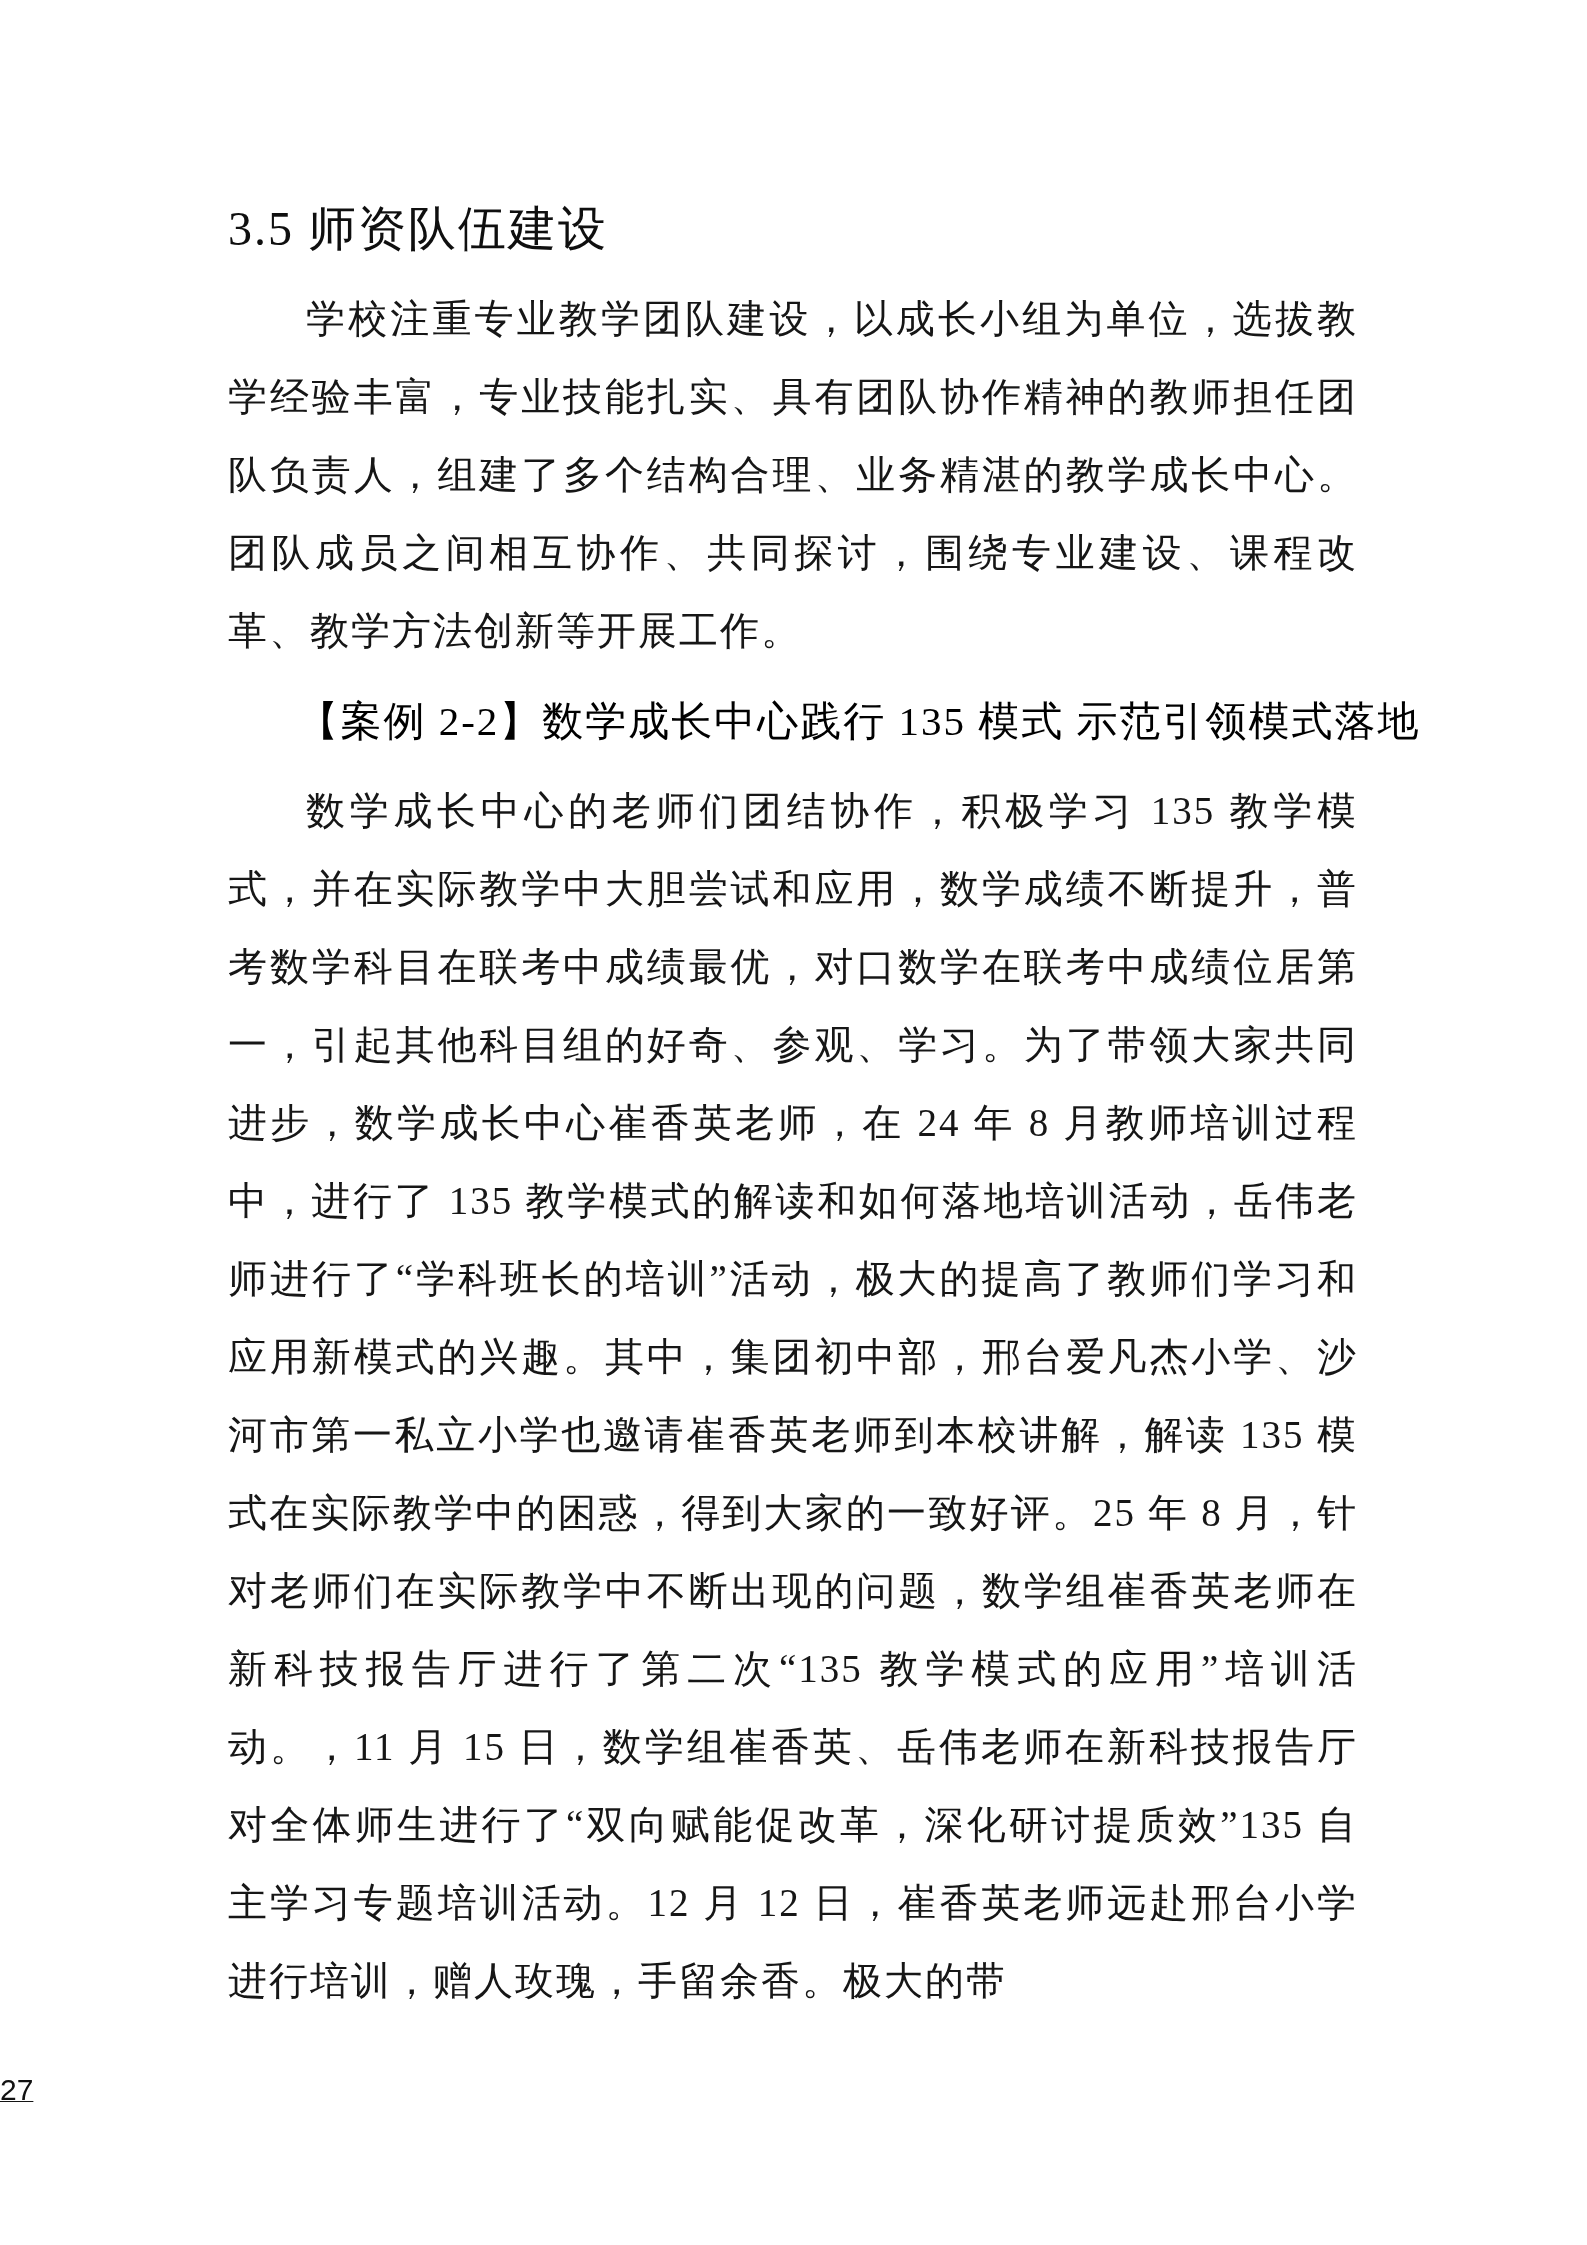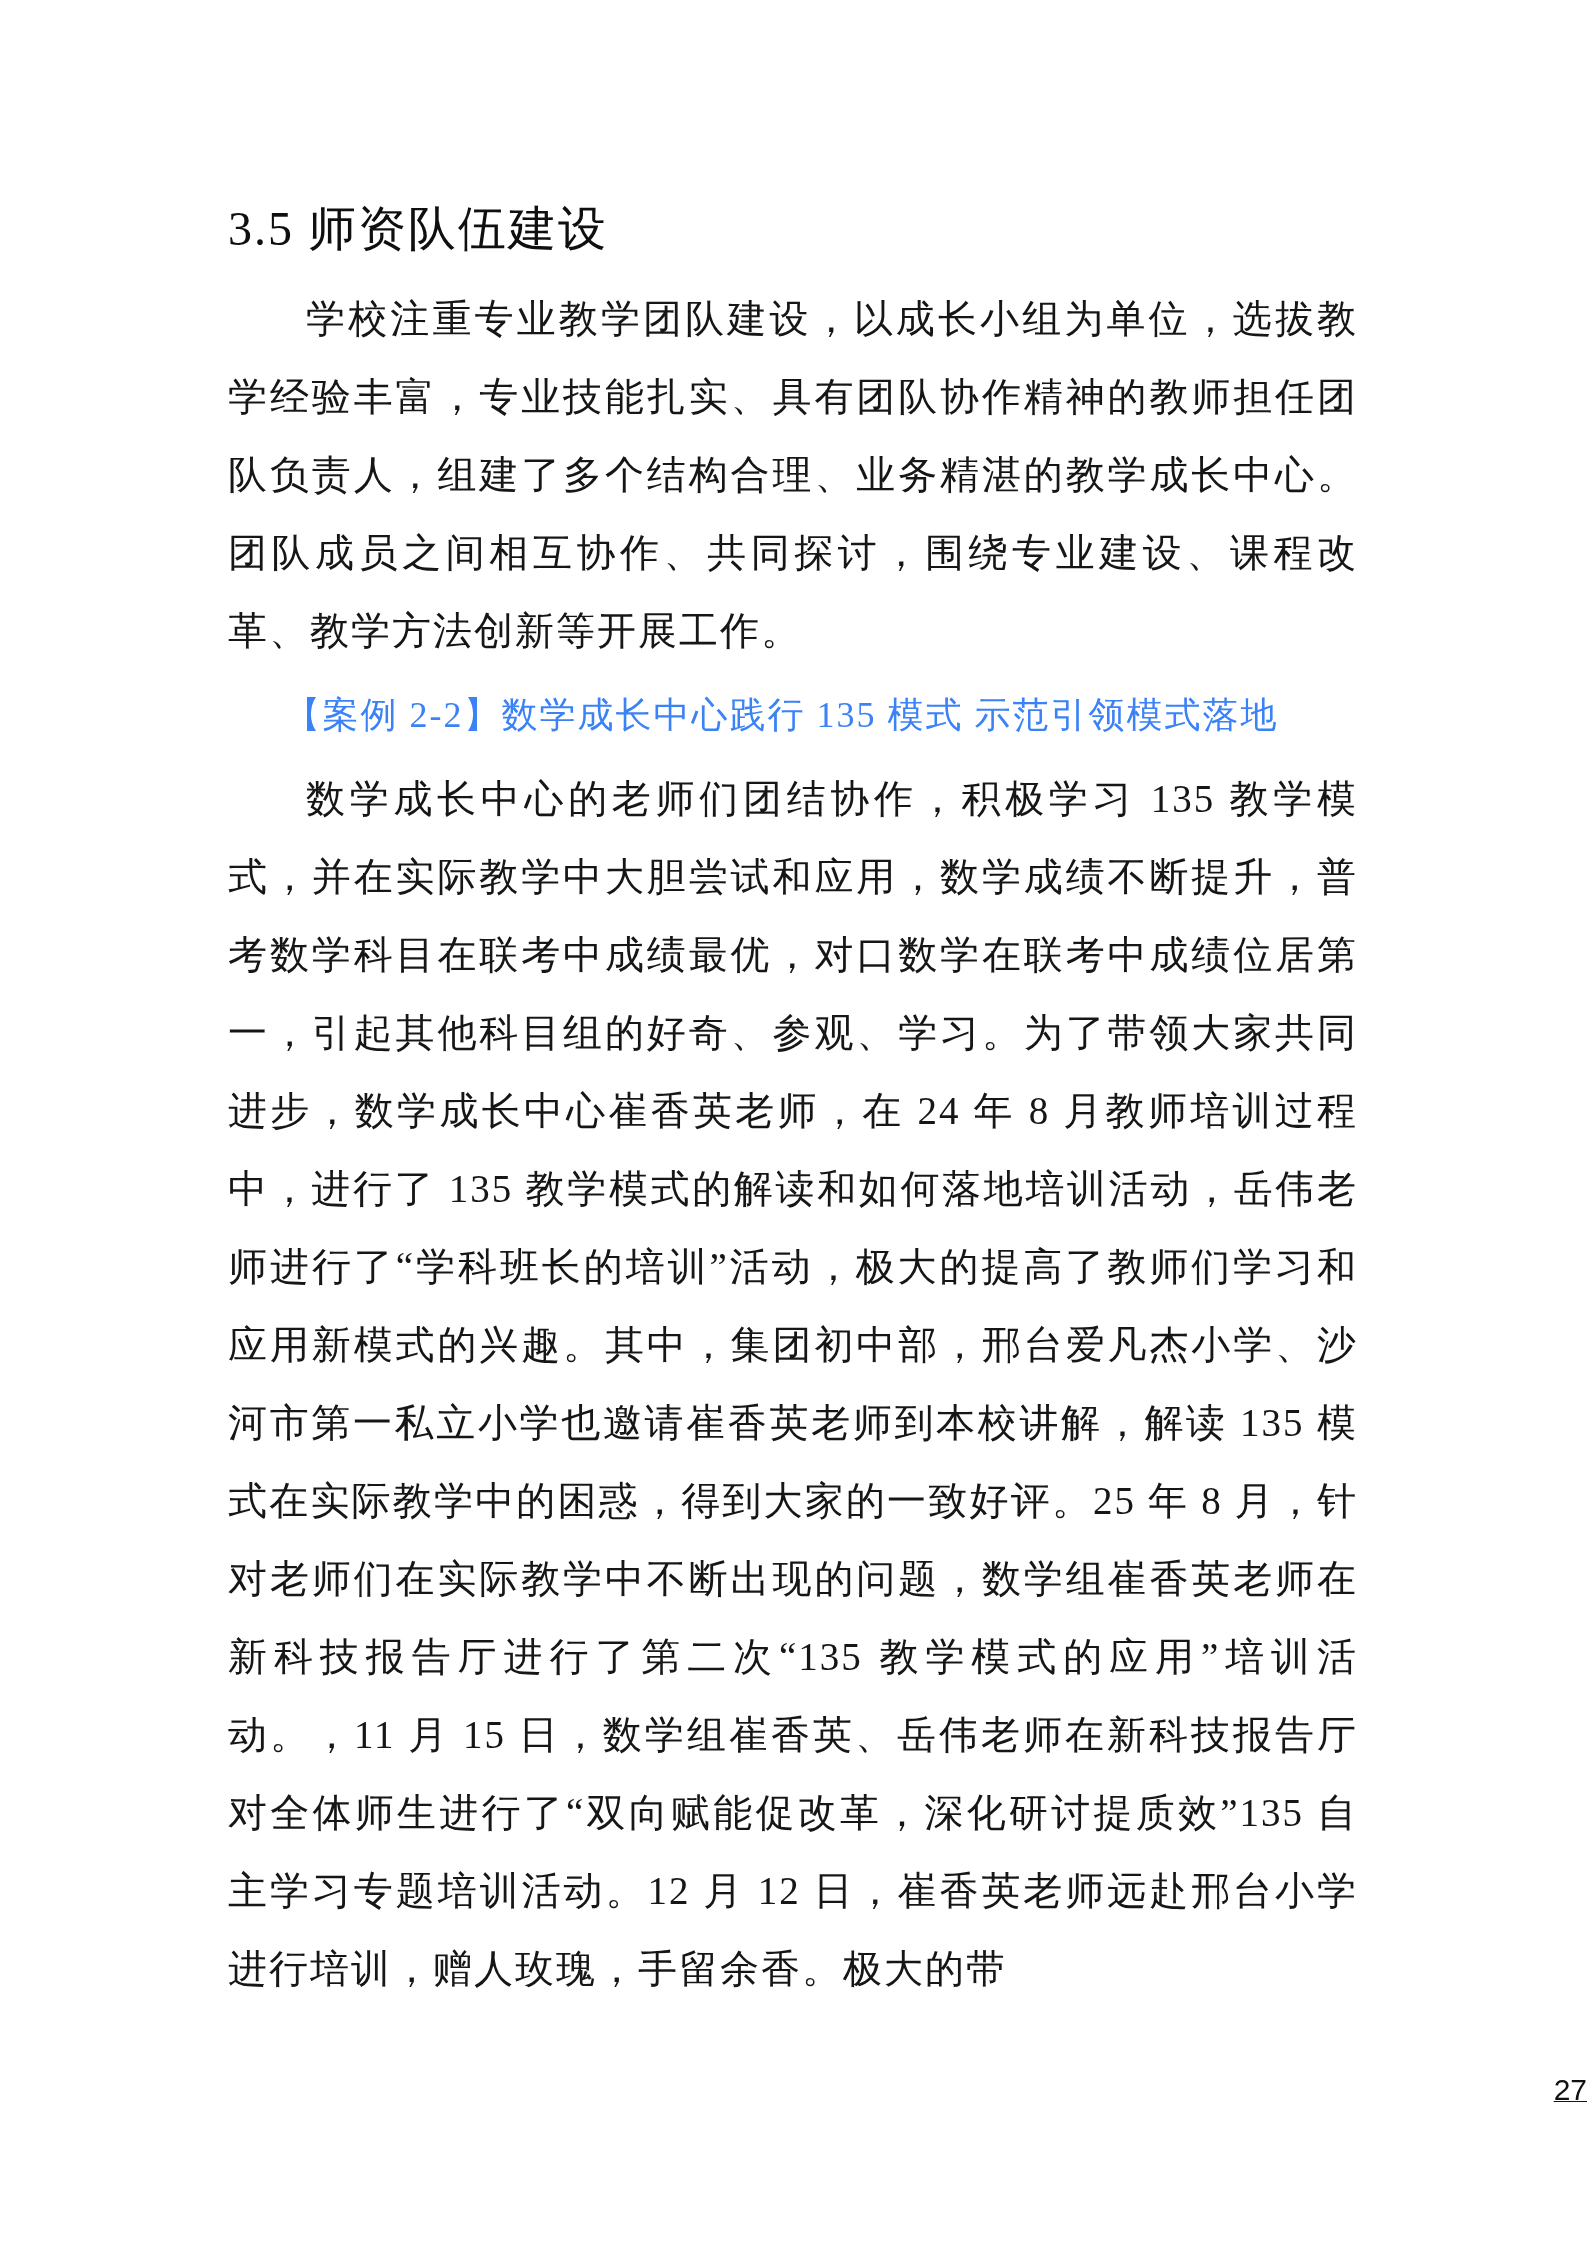--- a/index.html
+++ b/index.html
@@ -35,34 +35,34 @@
     margin: 0;
     font-size: 39px;
     line-height: 78px;
     letter-spacing: 2px;
     text-align: justify;
     text-justify: inter-character;
     text-indent: 2em;
     color: #161616;
   }
   .case-title {
-    margin: 6px;
-    font-size: 36px;
+    margin: 12px;
+    font-size: 41px;
     line-height: 78px;
     letter-spacing: 2px;
     text-indent: 1.4em;
     white-space: nowrap;
-    color: #3b82f6;
+    color: #000000;
   }
   .page-footer {
     position: absolute;
     left: 0;
     top: 2072px;
     width: 100%;
-    text-align: right;
+    text-align: left;
     text-decoration: underline;
   }
   .page-number {
     font-size: 30px;
     line-height: 36px;
     color: #111111;
     font-family: "Liberation Sans", sans-serif;
   }
 </style>
 </head>

